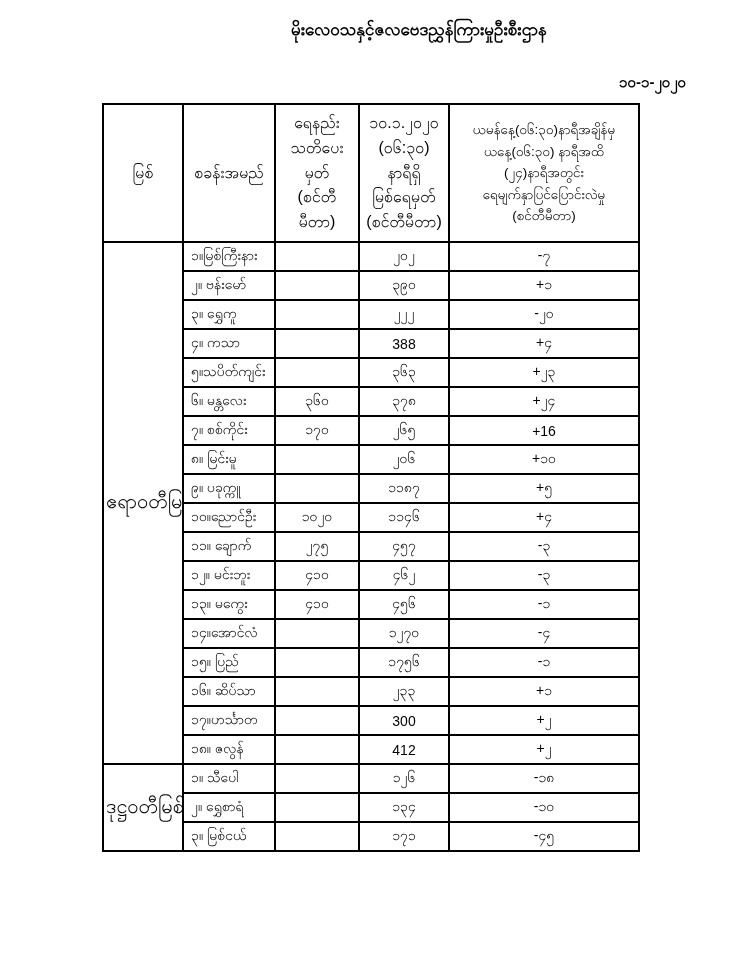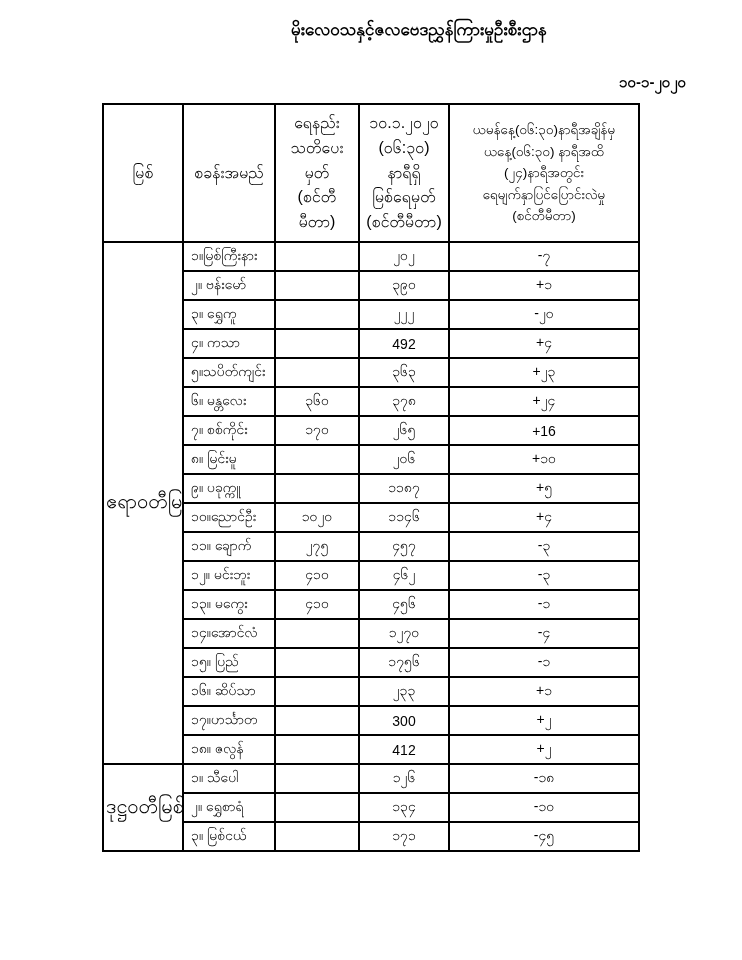--- a/index.html
+++ b/index.html
@@ -125,21 +125,21 @@
         </tr>
         <tr>
           <td class="cell-station">၃။ ရွှေကူ</td>
           <td class="cell-warning"></td>
           <td class="cell-level">၂၂၂</td>
           <td class="cell-change">-၂၀</td>
         </tr>
         <tr>
           <td class="cell-station">၄။ ကသာ</td>
           <td class="cell-warning"></td>
-          <td class="cell-level">492</td>
+          <td class="cell-level">388</td>
           <td class="cell-change">+၄</td>
         </tr>
         <tr>
           <td class="cell-station">၅။သပိတ်ကျင်း</td>
           <td class="cell-warning"></td>
           <td class="cell-level">၃၆၃</td>
           <td class="cell-change">+၂၃</td>
         </tr>
         <tr>
           <td class="cell-station">၆။ မန္တလေး</td>

